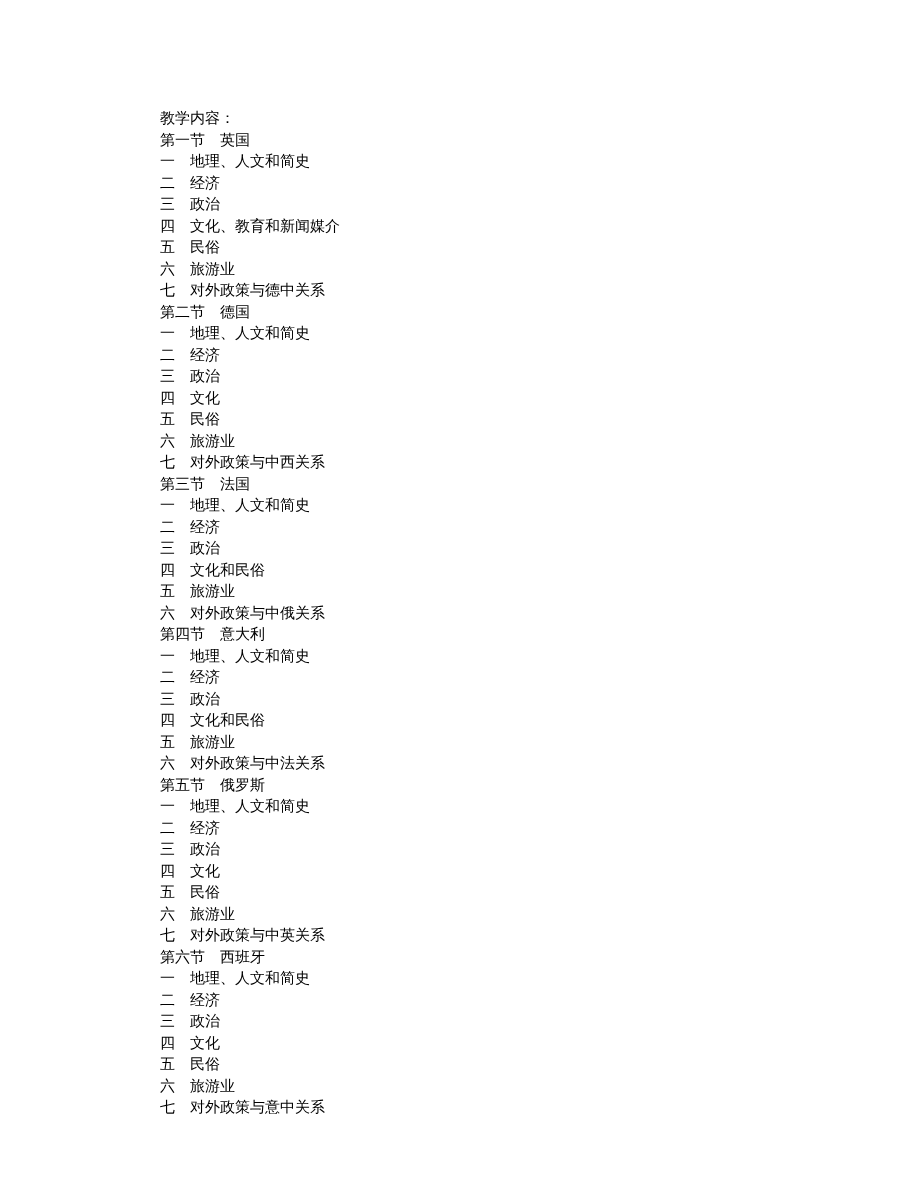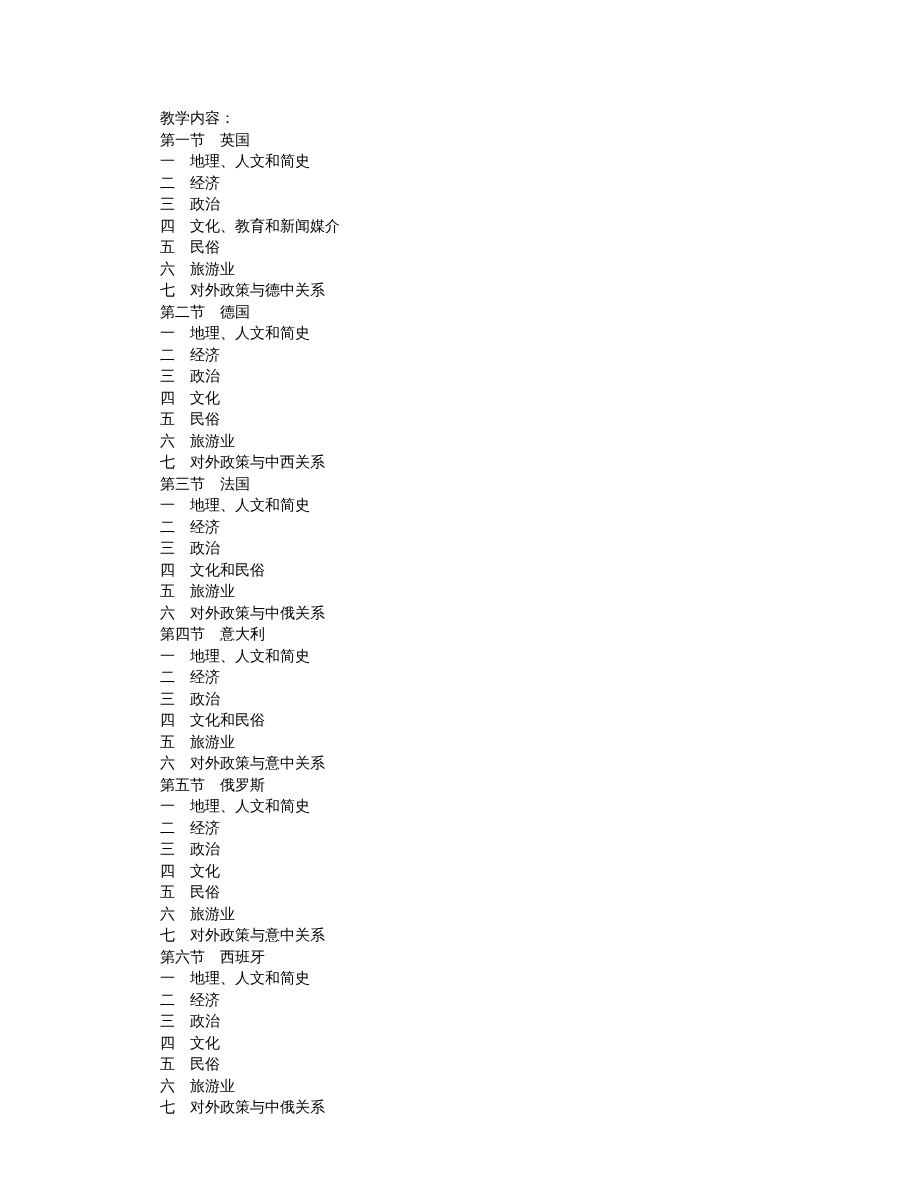--- a/index.html
+++ b/index.html
@@ -51,31 +51,31 @@
 <div class="content-line">四    文化和民俗</div>
 <div class="content-line">五    旅游业</div>
 <div class="content-line">六    对外政策与中俄关系</div>
 
 <div class="content-line">第四节    意大利</div>
 <div class="content-line">一    地理、人文和简史</div>
 <div class="content-line">二    经济</div>
 <div class="content-line">三    政治</div>
 <div class="content-line">四    文化和民俗</div>
 <div class="content-line">五    旅游业</div>
-<div class="content-line">六    对外政策与意中关系</div>
+<div class="content-line">六    对外政策与中法关系</div>
 
 <div class="content-line">第五节    俄罗斯</div>
 <div class="content-line">一    地理、人文和简史</div>
 <div class="content-line">二    经济</div>
 <div class="content-line">三    政治</div>
 <div class="content-line">四    文化</div>
 <div class="content-line">五    民俗</div>
 <div class="content-line">六    旅游业</div>
-<div class="content-line">七    对外政策与意中关系</div>
+<div class="content-line">七    对外政策与中英关系</div>
 
 <div class="content-line">第六节    西班牙</div>
 <div class="content-line">一    地理、人文和简史</div>
 <div class="content-line">二    经济</div>
 <div class="content-line">三    政治</div>
 <div class="content-line">四    文化</div>
 <div class="content-line">五    民俗</div>
 <div class="content-line">六    旅游业</div>
-<div class="content-line">七    对外政策与中俄关系</div>
+<div class="content-line">七    对外政策与意中关系</div>
 
 </body></html>

